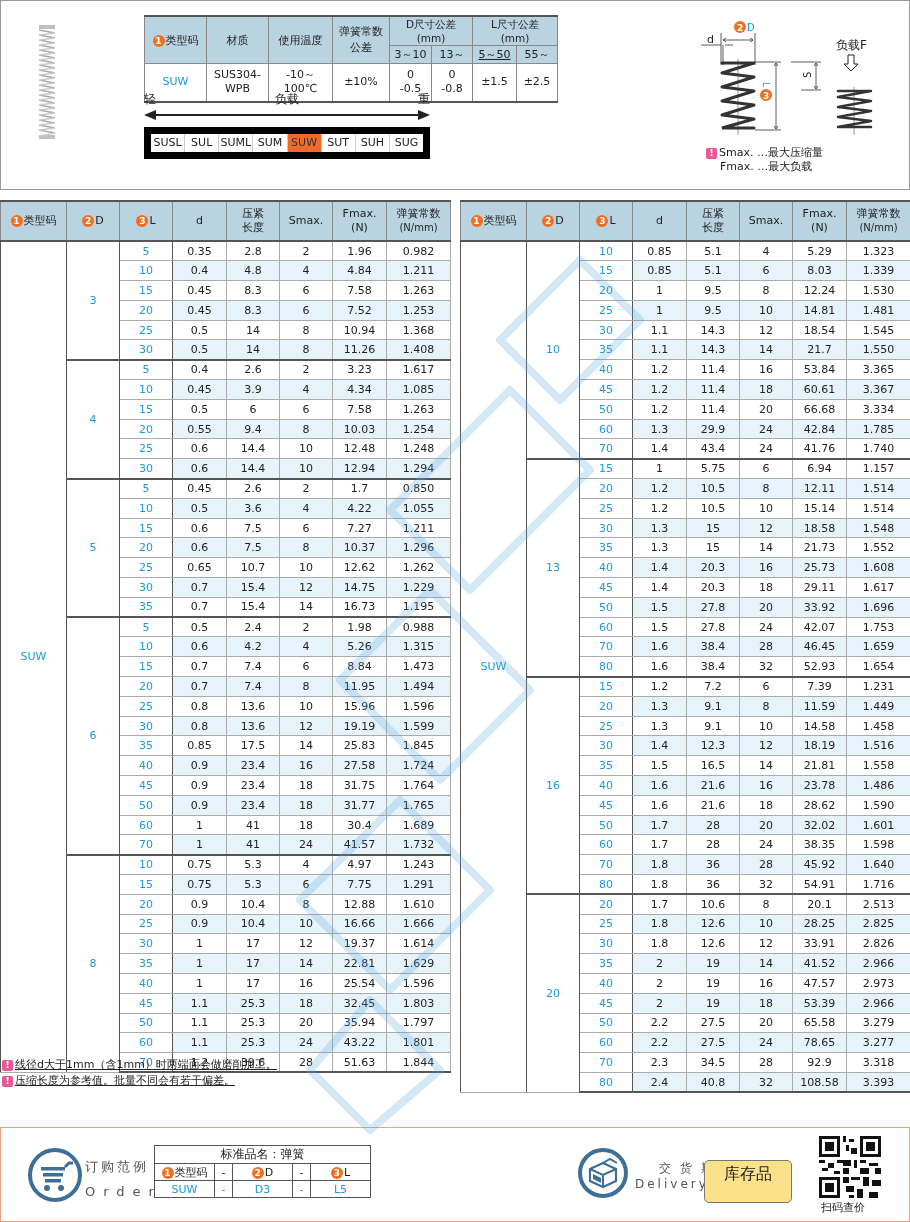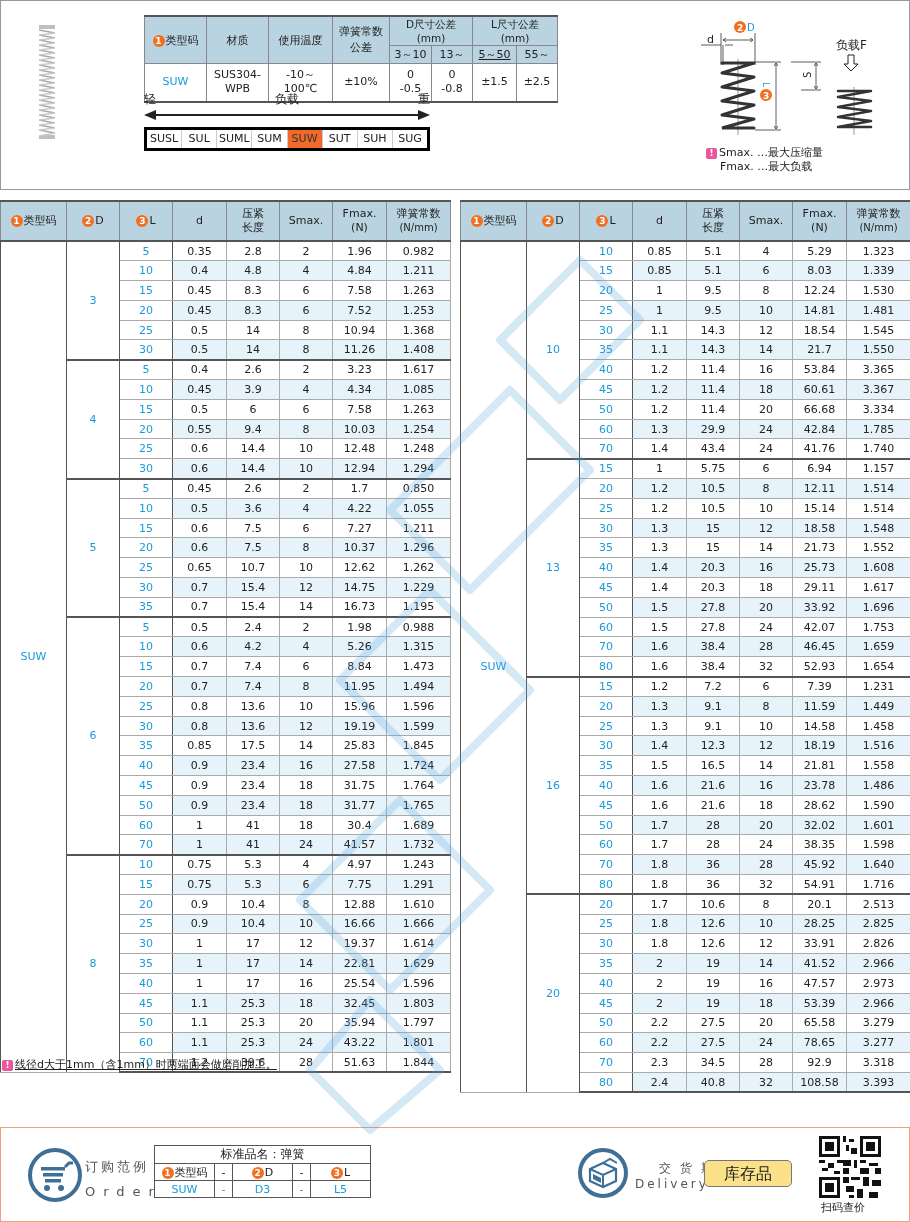--- a/index.html
+++ b/index.html
@@ -15,21 +15,21 @@
   .spec-table th { background: #b9d3e1; font-weight: normal; border: 1px solid #888; padding: 1px 4px; text-align: center; }
   .spec-table td { border: 1px solid #888; padding: 1px 4px; text-align: center; height: 38px; line-height: 14px; }
   .spec-table { border-top: 2px solid #555; border-bottom: 2px solid #555; }
 
   .load-scale { position: absolute; left: 143px; top: 90px; width: 286px; }
   .load-labels { display: flex; justify-content: space-between; font-size: 12px; height: 16px; }
   .load-arrow { position: relative; height: 12px; margin-top: 2px; }
   .load-arrow .line { position: absolute; left: 8px; right: 8px; top: 5px; height: 2px; background: #222; }
   .load-arrow .la { position: absolute; left: 0; top: 1px; width: 0; height: 0; border-top: 5px solid transparent; border-bottom: 5px solid transparent; border-right: 12px solid #222; }
   .load-arrow .ra { position: absolute; right: 0; top: 1px; width: 0; height: 0; border-top: 5px solid transparent; border-bottom: 5px solid transparent; border-left: 12px solid #222; }
-  .series { display: flex; margin-top: 6px; border: 3px solid #000000; width: 286px; }
+  .series { display: flex; margin-top: 6px; border: 7px solid #000000; width: 286px; }
   .series div { flex: 1; text-align: center; font-size: 11px; height: 18px; line-height: 18px; border-right: 1px solid #ccc; }
   .series div:last-child { border-right: none; }
   .series .active { background: #f26a2a; color: #333; }
 
   .diagram { position: absolute; left: 680px; top: 14px; width: 210px; height: 165px; }
   .diagram-note { position: absolute; left: 705px; top: 145px; font-size: 11px; line-height: 14px; }
 
   
   .data-table { position: absolute; top: 200px; border-collapse: collapse; font-size: 11px; table-layout: fixed; }
   .data-table th { background: #b9d3e1; font-weight: normal; border-left: 1px solid #8a8a8a; border-right: 1px solid #8a8a8a; height: 40px; text-align: center; line-height: 14px; font-size: 11px; }
@@ -45,21 +45,21 @@
   .footnotes { position: absolute; left: 2px; top: 1057px; font-size: 11px; line-height: 16px; text-decoration: underline; }
 
   
   .bottom-panel { position: absolute; left: 0; top: 1127px; width: 910px; height: 95px; border: 1px solid #f0a07a; }
   .order-icon { position: absolute; left: 26px; top: 19px; width: 56px; height: 56px; }
   .order-label { position: absolute; left: 84px; top: 30px; font-size: 13px; color: #555; line-height: 18px; letter-spacing: 3px; }
   .order-table { position: absolute; left: 153px; top: 145px; border-collapse: collapse; font-size: 11px; }
   .order-table td { border: 1px solid #555; text-align: center; height: 17px; padding: 0 4px; }
   .delivery-icon { position: absolute; left: 576px; top: 19px; width: 52px; height: 52px; }
   .delivery-label { position: absolute; left: 634px; top: 32px; font-size: 12px; color: #555; line-height: 16px; letter-spacing: 3px; }
-  .stock-badge { position: absolute; left: 703px; top: 32px; width: 88px; height: 27px; background: #fbe18a; border: 1px solid #777; border-radius: 5px; text-align: center; line-height: 25px; font-size: 16px; }
+  .stock-badge { position: absolute; left: 703px; top: 32px; width: 88px; height: 43px; background: #fbe18a; border: 1px solid #777; border-radius: 5px; text-align: center; line-height: 25px; font-size: 16px; }
   .qr { position: absolute; left: 818px; top: 8px; width: 62px; height: 62px; }
   .qr-label { position: absolute; left: 820px; top: 72px; font-size: 11px; }
 
   .watermark { position: absolute; pointer-events: none; opacity: 0.25; }
 </style>
 </head>
 <body>
 
 <div class="top-panel">
   <svg class="spring-photo" viewBox="0 0 20 118">
@@ -905,20 +905,21 @@
         <td class="v">40.8</td>
         <td class="v">32</td>
         <td class="v">108.58</td>
         <td class="v">3.393</td>
       </tr>
     </tbody>
 </table>
 
 <div class="footnotes">
   <div><span class="warn">!</span><span>线径d大于1mm（含1mm）时两端面会做磨削加工。</span></div>
+  <div><span class="warn">!</span><span>压缩长度为参考值。批量不同会有若干偏差。</span></div>
 </div>
 
 <div class="bottom-panel">
   <svg class="order-icon" viewBox="0 0 56 56">
     <circle cx="28" cy="28" r="25" fill="none" stroke="#3e6f96" stroke-width="4"></circle>
     <path d="M12 20 H18 L22 34 H40 L44 20 Z" fill="none" stroke="#3e6f96" stroke-width="0"></path>
     <rect x="14" y="20" width="24" height="3.5" fill="#3e6f96"></rect>
     <rect x="16" y="26" width="20" height="3.5" fill="#3e6f96"></rect>
     <rect x="18" y="32" width="16" height="3.5" fill="#3e6f96"></rect>
     <path d="M38 20 L42 16 H46" stroke="#3e6f96" stroke-width="3" fill="none"></path>

